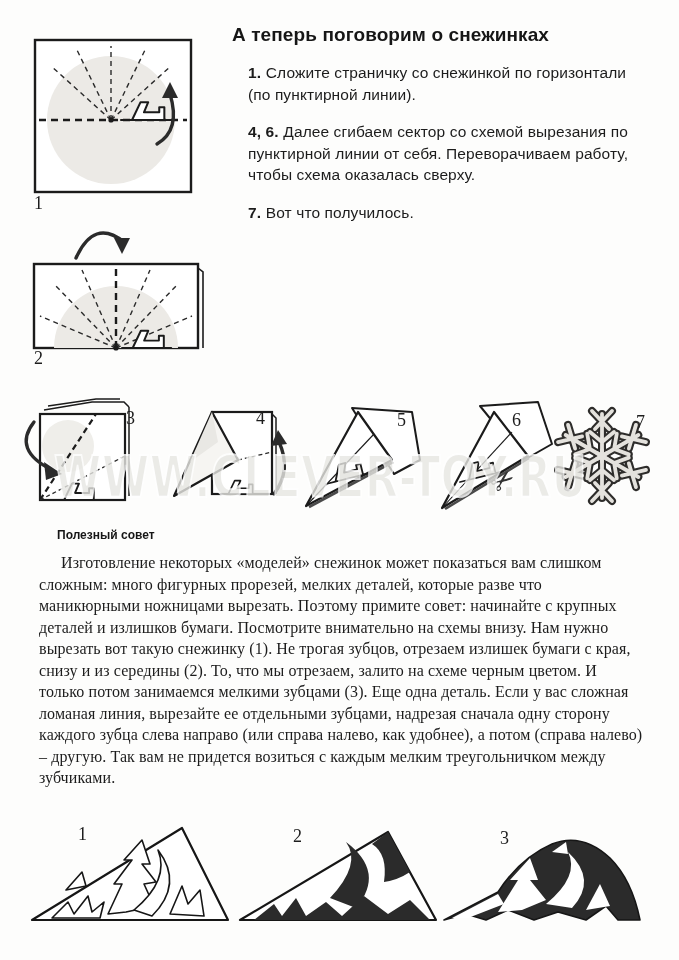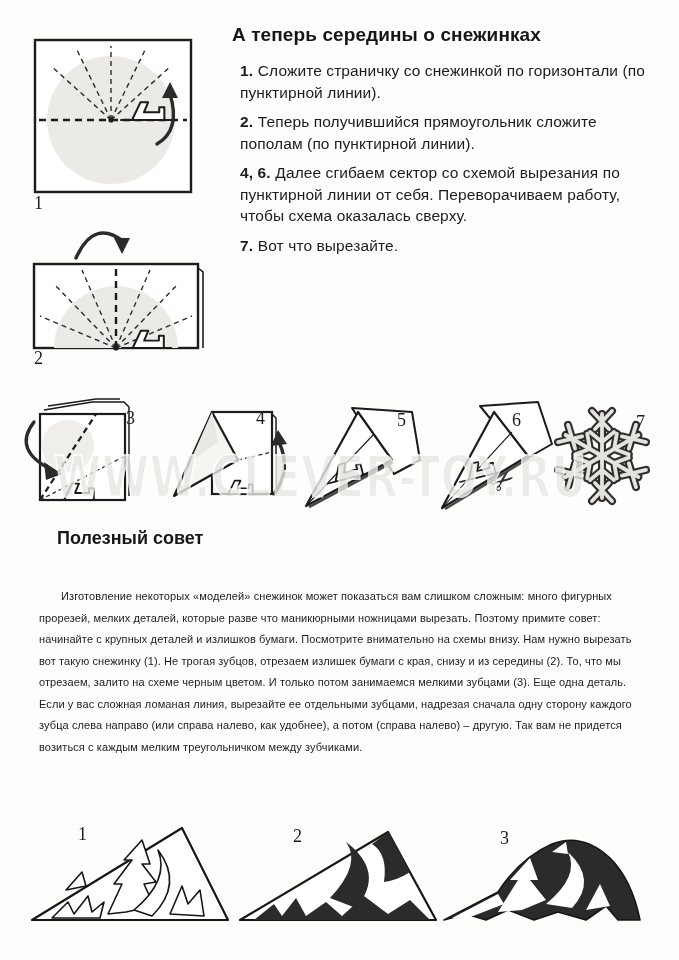--- a/index.html
+++ b/index.html
@@ -8,34 +8,34 @@
     font-family:"Liberation Sans",sans-serif;color:#1c1c1c;overflow:hidden;
   }
   .abs{position:absolute;}
   
   .col{
     position:absolute;left:232px;top:24px;width:430px;
   }
   .title{
     font-size:19px;font-weight:bold;letter-spacing:.1px;margin:0 0 14px 0;color:#161616;
   }
-  .step{margin:8px;font-size:15.5px;line-height:21.5px;letter-spacing:.1px;}
+  .step{margin:16px;font-size:15.5px;line-height:21.5px;letter-spacing:.1px;}
   .step-num{margin-right:.3em;}
   
   .fig-label{
     position:absolute;font-family:"Liberation Serif","DejaVu Serif",serif;
     font-size:18px;color:#1d1d1d;
   }
   
   .tip-heading{
-    position:absolute;left:57px;top:528px;font-size:18px;font-weight:bold;color:#161616;text-align:right;
+    position:absolute;left:57px;top:528px;font-size:12px;font-weight:bold;color:#161616;text-align:right;
   }
   .tip-body{
-    position:absolute;left:39px;top:586px;width:604px;
-    font-size:11px;line-height:21.5px;text-indent:22px;letter-spacing:.1px;
+    position:absolute;left:39px;top:552px;width:604px;
+    font-size:16px;line-height:21.5px;text-indent:22px;letter-spacing:.1px;font-family:Liberation Serif, serif;
   }
   
   .watermark{
     position:absolute;left:54px;top:444px;
     font-family:"DejaVu Sans",sans-serif;font-size:57px;font-weight:800;
     color:#e7e7e3;-webkit-text-stroke:2px #ffffff;
     transform:scaleX(.75);transform-origin:left top;
     white-space:nowrap;opacity:.8;z-index:5;pointer-events:none;letter-spacing:1px;
   }
   svg{display:block;}
@@ -168,32 +168,29 @@
       <g transform="rotate(300)">
           <path d="M0,6 L0,-42 M-10,-45 L7,-27 M10,-45 L-7,-27 M0,-14 L-12,-24 M0,-14 L12,-24"></path>
         </g>
     </g>
   </svg>
   <div class="fig-label" style="left:636px;top:412px;">7</div>
 
   <div class="watermark">WWW.CLEVER-TOY.RU</div>
 
   <div class="col">
-    <h1 class="title">А теперь середины о снежинках</h1>
+    <h1 class="title">А теперь поговорим о снежинках</h1>
     <p class="step">
       <b class="step-num">1.</b><span>Сложите страничку со снежинкой по горизонтали (по пунктирной линии).</span>
-    </p>
-    <p class="step">
-      <b class="step-num">2.</b><span>Теперь получившийся прямоугольник сложите пополам (по пунктирной линии).</span>
     </p>
     <p class="step">
       <b class="step-num">4, 6.</b><span>Далее сгибаем сектор со схемой вырезания по пунктирной линии от себя. Переворачиваем работу, чтобы схема оказалась сверху.</span>
     </p>
     <p class="step">
-      <b class="step-num">7.</b><span>Вот что вырезайте.</span>
+      <b class="step-num">7.</b><span>Вот что получилось.</span>
     </p>
   </div>
 
   <div class="tip-heading">Полезный совет</div>
   <div class="tip-body">Изготовление некоторых «моделей» снежинок может показаться вам слишком сложным: много фигурных прорезей, мелких деталей, которые разве что маникюрными ножницами вырезать. Поэтому примите совет: начинайте с крупных деталей и излишков бумаги. Посмотрите внимательно на схемы внизу. Нам нужно вырезать вот такую снежинку (1). Не трогая зубцов, отрезаем излишек бумаги с края, снизу и из середины (2). То, что мы отрезаем, залито на схеме черным цветом. И только потом занимаемся мелкими зубцами (3). Еще одна деталь. Если у вас сложная ломаная линия, вырезайте ее отдельными зубцами, надрезая сначала одну сторону каждого зубца слева направо (или справа налево, как удобнее), а потом (справа налево) – другую. Так вам не придется возиться с каждым мелким треугольничком между зубчиками.</div>
 
   <div class="fig-label" style="left:78px;top:824px;">1</div>
   <svg class="abs" style="left:30px;top:822px;" width="200" height="102" viewBox="0 0 200 102">
     <polygon points="2,98 198,98 152,6" fill="#ffffff" stroke="#161616" stroke-width="2.2" stroke-linejoin="round"></polygon>
     <g fill="#ffffff" stroke="#161616" stroke-width="1.6" stroke-linejoin="round">

